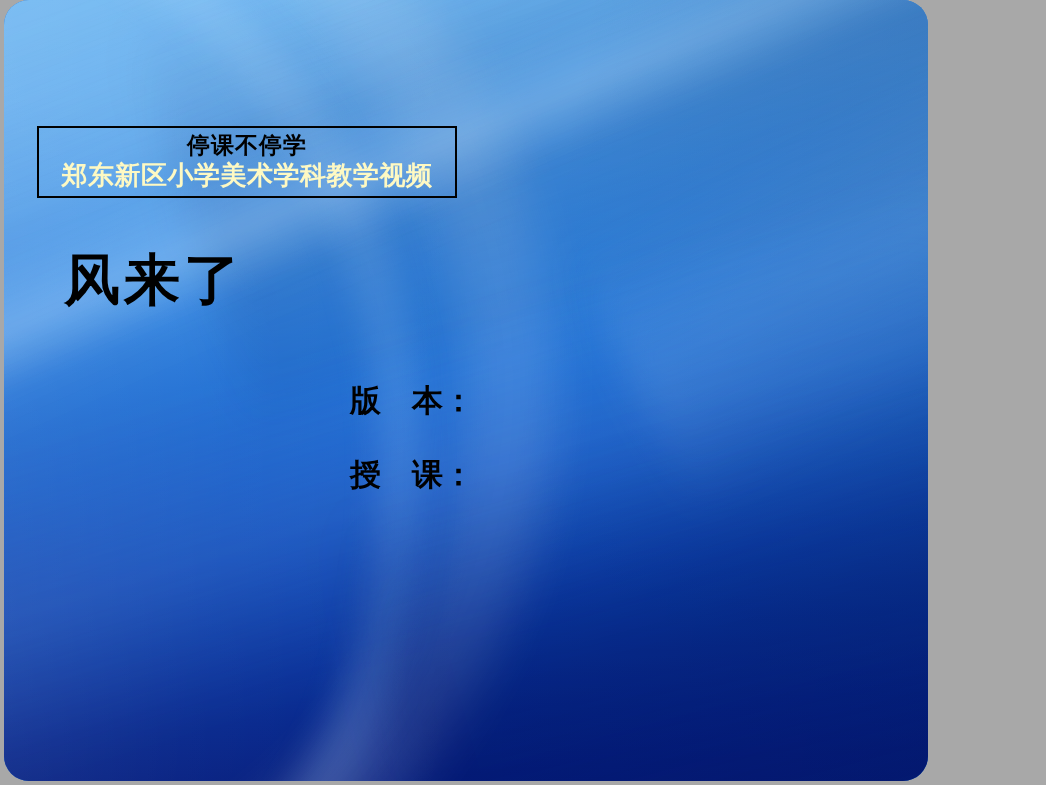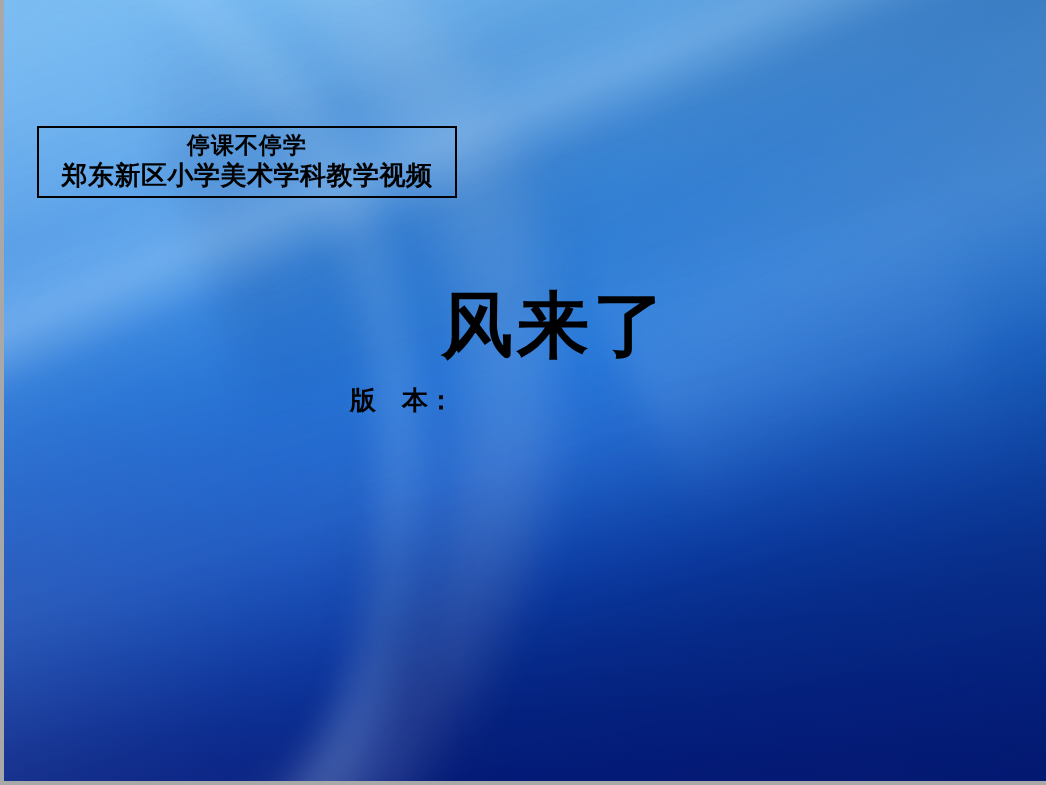--- a/index.html
+++ b/index.html
@@ -19,24 +19,25 @@
     height: 785px;
     overflow: hidden;
     background: #a8a8a8;
   }
 
   
   #slide-canvas {
     position: absolute;
     left: 4px;
     top: 0px;
-    width: 1042px;
+    width: 924px;
     height: 781px;
     overflow: hidden;
     background: #1b6fd4;
+    border-radius: 25px;
   }
 
   
   .bg-base {
     position: absolute;
     inset: 0;
     background: linear-gradient(
         177deg,
         #53a9ef 0%,
         #4ea2ec 12%,
@@ -228,57 +229,55 @@
     line-height: 26px;
     color: #000000;
     letter-spacing: 1px;
     white-space: nowrap;
   }
   .banner-line-2 {
     font-family: "Liberation Serif", "DejaVu Serif", serif;
     font-weight: bold;
     font-size: 26px;
     line-height: 30px;
-    color: #000000;
+    color: #fef9c3;
     letter-spacing: 0.5px;
     white-space: nowrap;
   }
 
   
   #slide-title {
     position: absolute;
     left: 0;
     top: 244px;
     width: 1042px;
-    text-align: center;
     font-family: "Liberation Serif", "DejaVu Serif", serif;
     font-weight: bold;
-    font-size: 72px;
+    font-size: 56px;
     line-height: 72px;
     color: #000000;
     letter-spacing: 4px;
     text-indent: 60px;
-    margin-top: 46px;
   }
 
   
   #meta-block {
     position: absolute;
     left: 346px;
     top: 382px;
     display: flex;
     flex-direction: column;
     gap: 18px;
   }
   .meta-row {
     display: flex;
     align-items: baseline;
     font-family: "Liberation Serif", "DejaVu Serif", serif;
     font-weight: bold;
-    font-size: 26px;
+    font-size: 31px;
     line-height: 38px;
     color: #000000;
     white-space: nowrap;
   }
   .meta-label {
     display: inline-block;
     min-width: 104px;
     letter-spacing: 0px;
   }
   .meta-value {
@@ -315,18 +314,19 @@
       <div id="meta-block">
 
         <div class="meta-row">
           <span class="meta-label">版　本：</span>
         </div>
 
         <div class="meta-row">
         </div>
 
         <div class="meta-row">
+          <span class="meta-label">授　课：</span>
         </div>
 
       </div>
     </div>
   </div>
 </div>
 
 </body></html>

